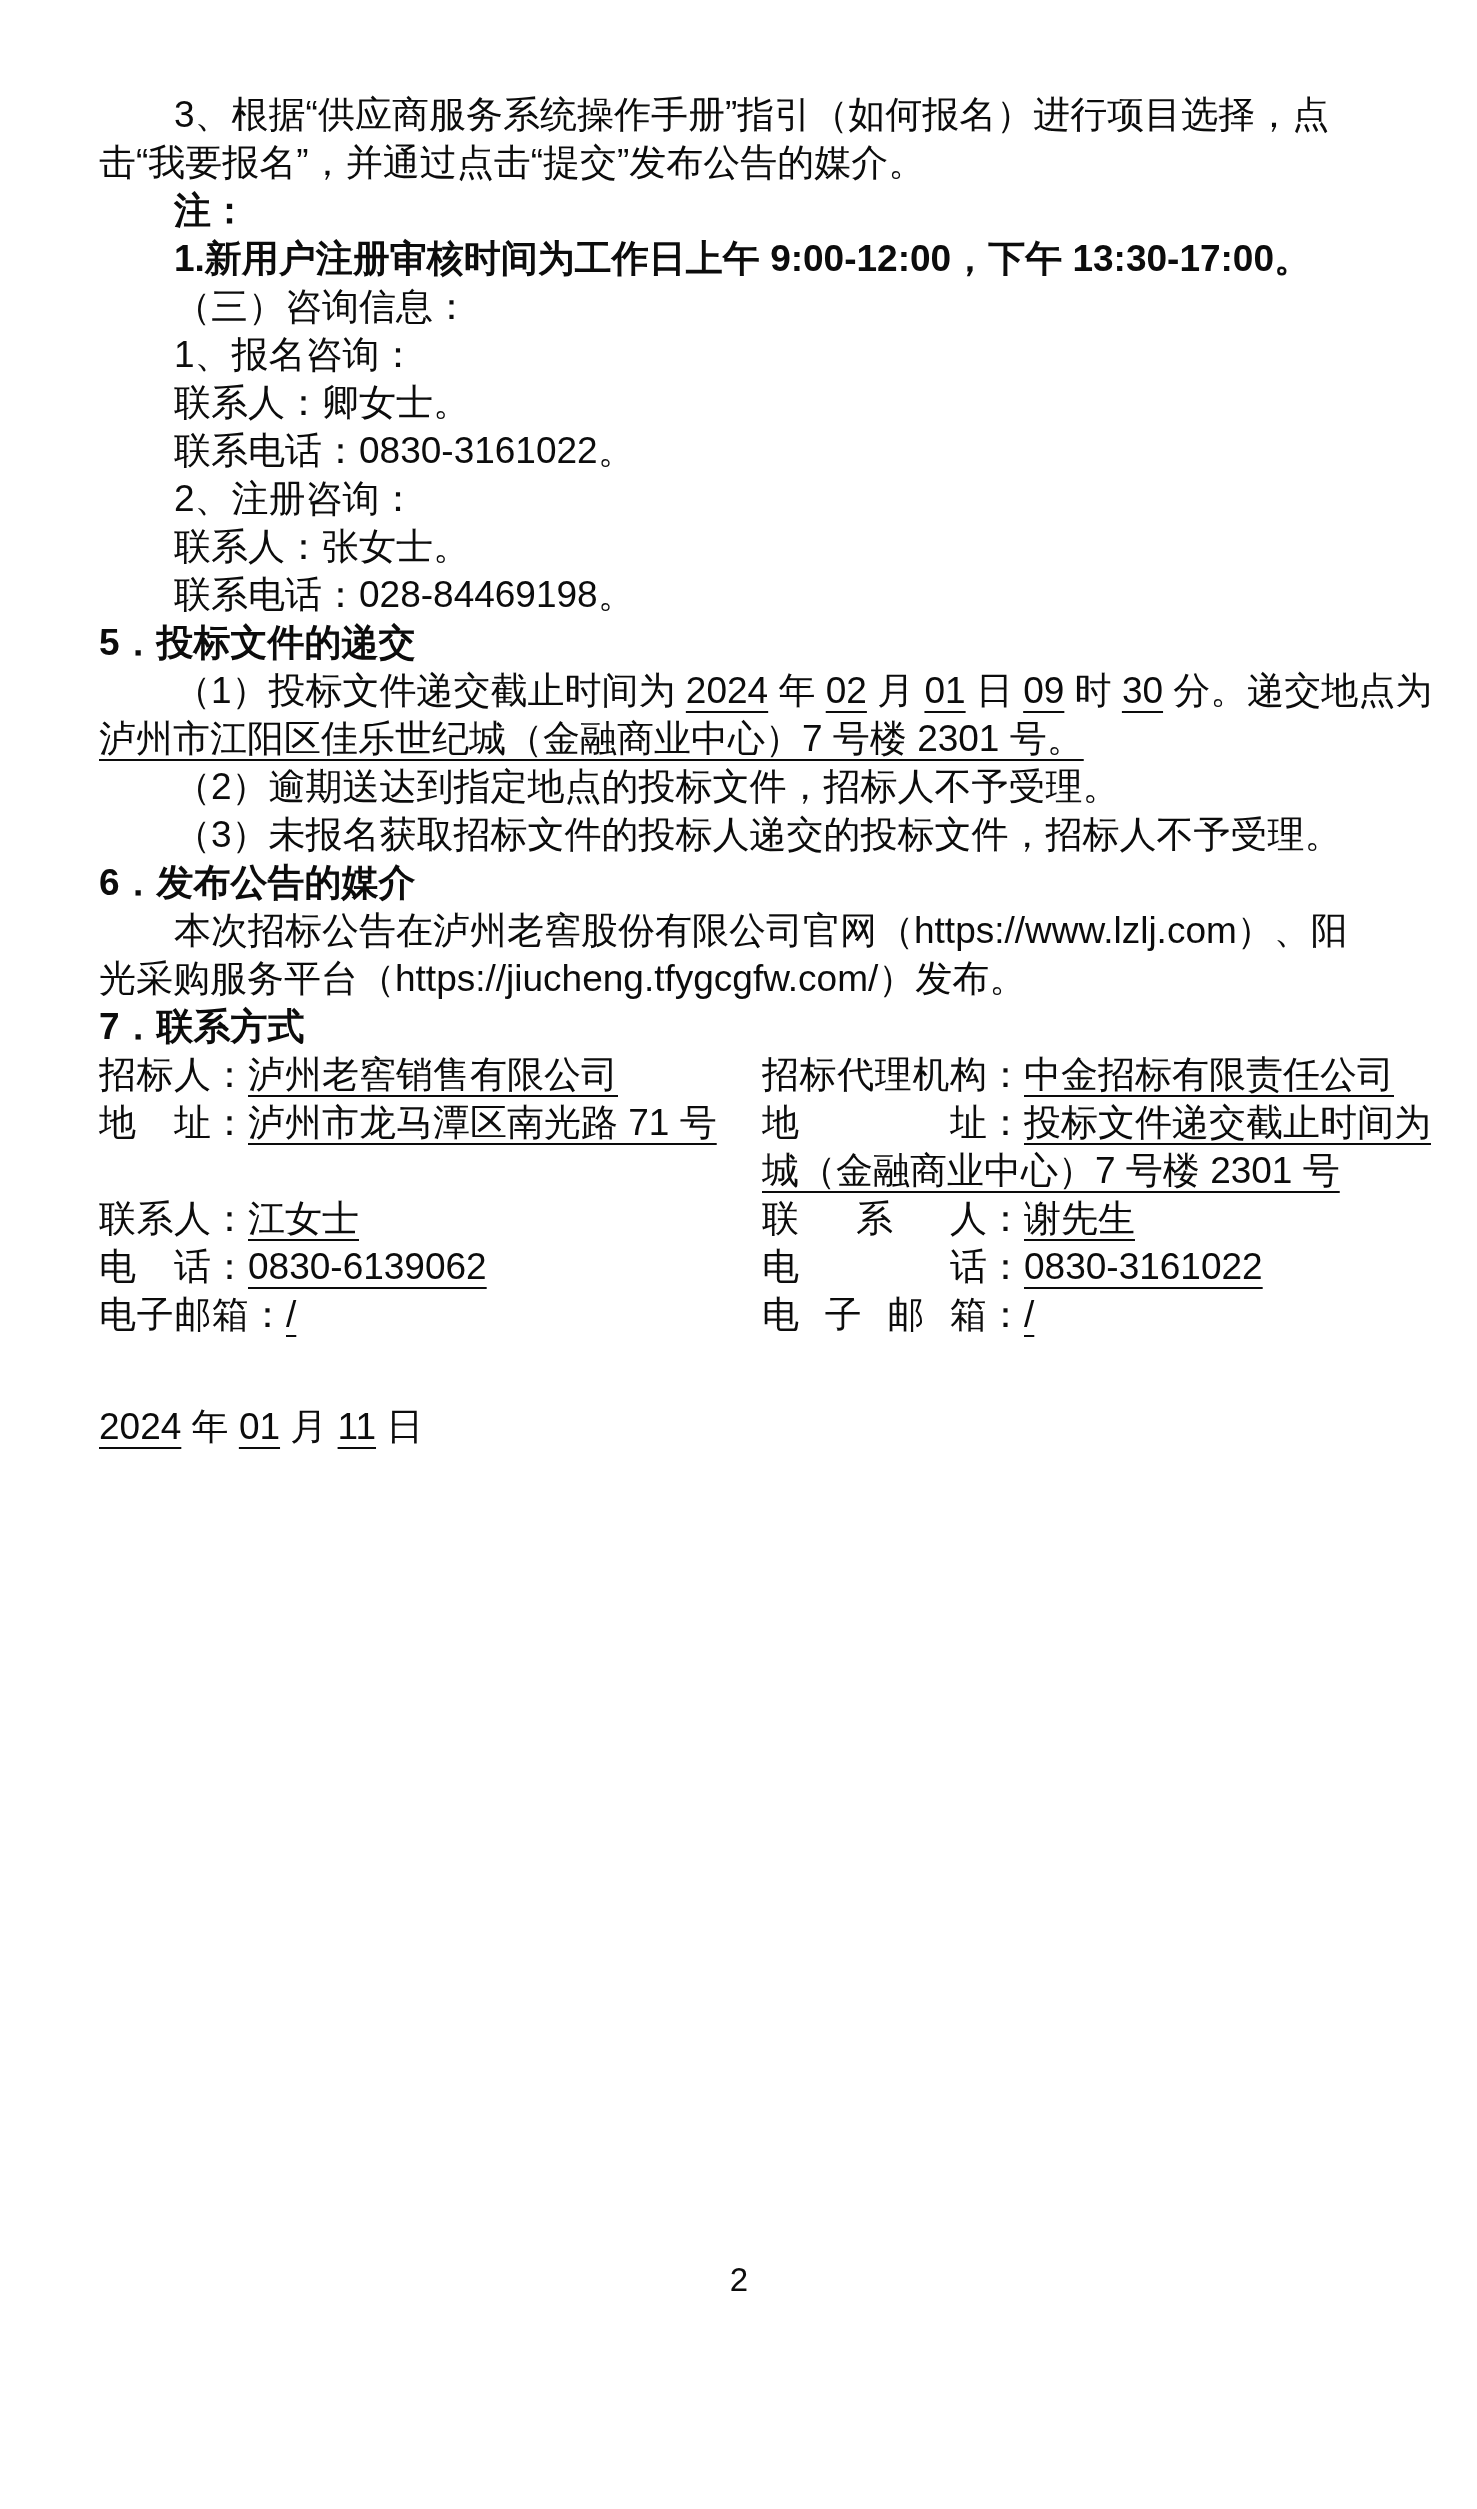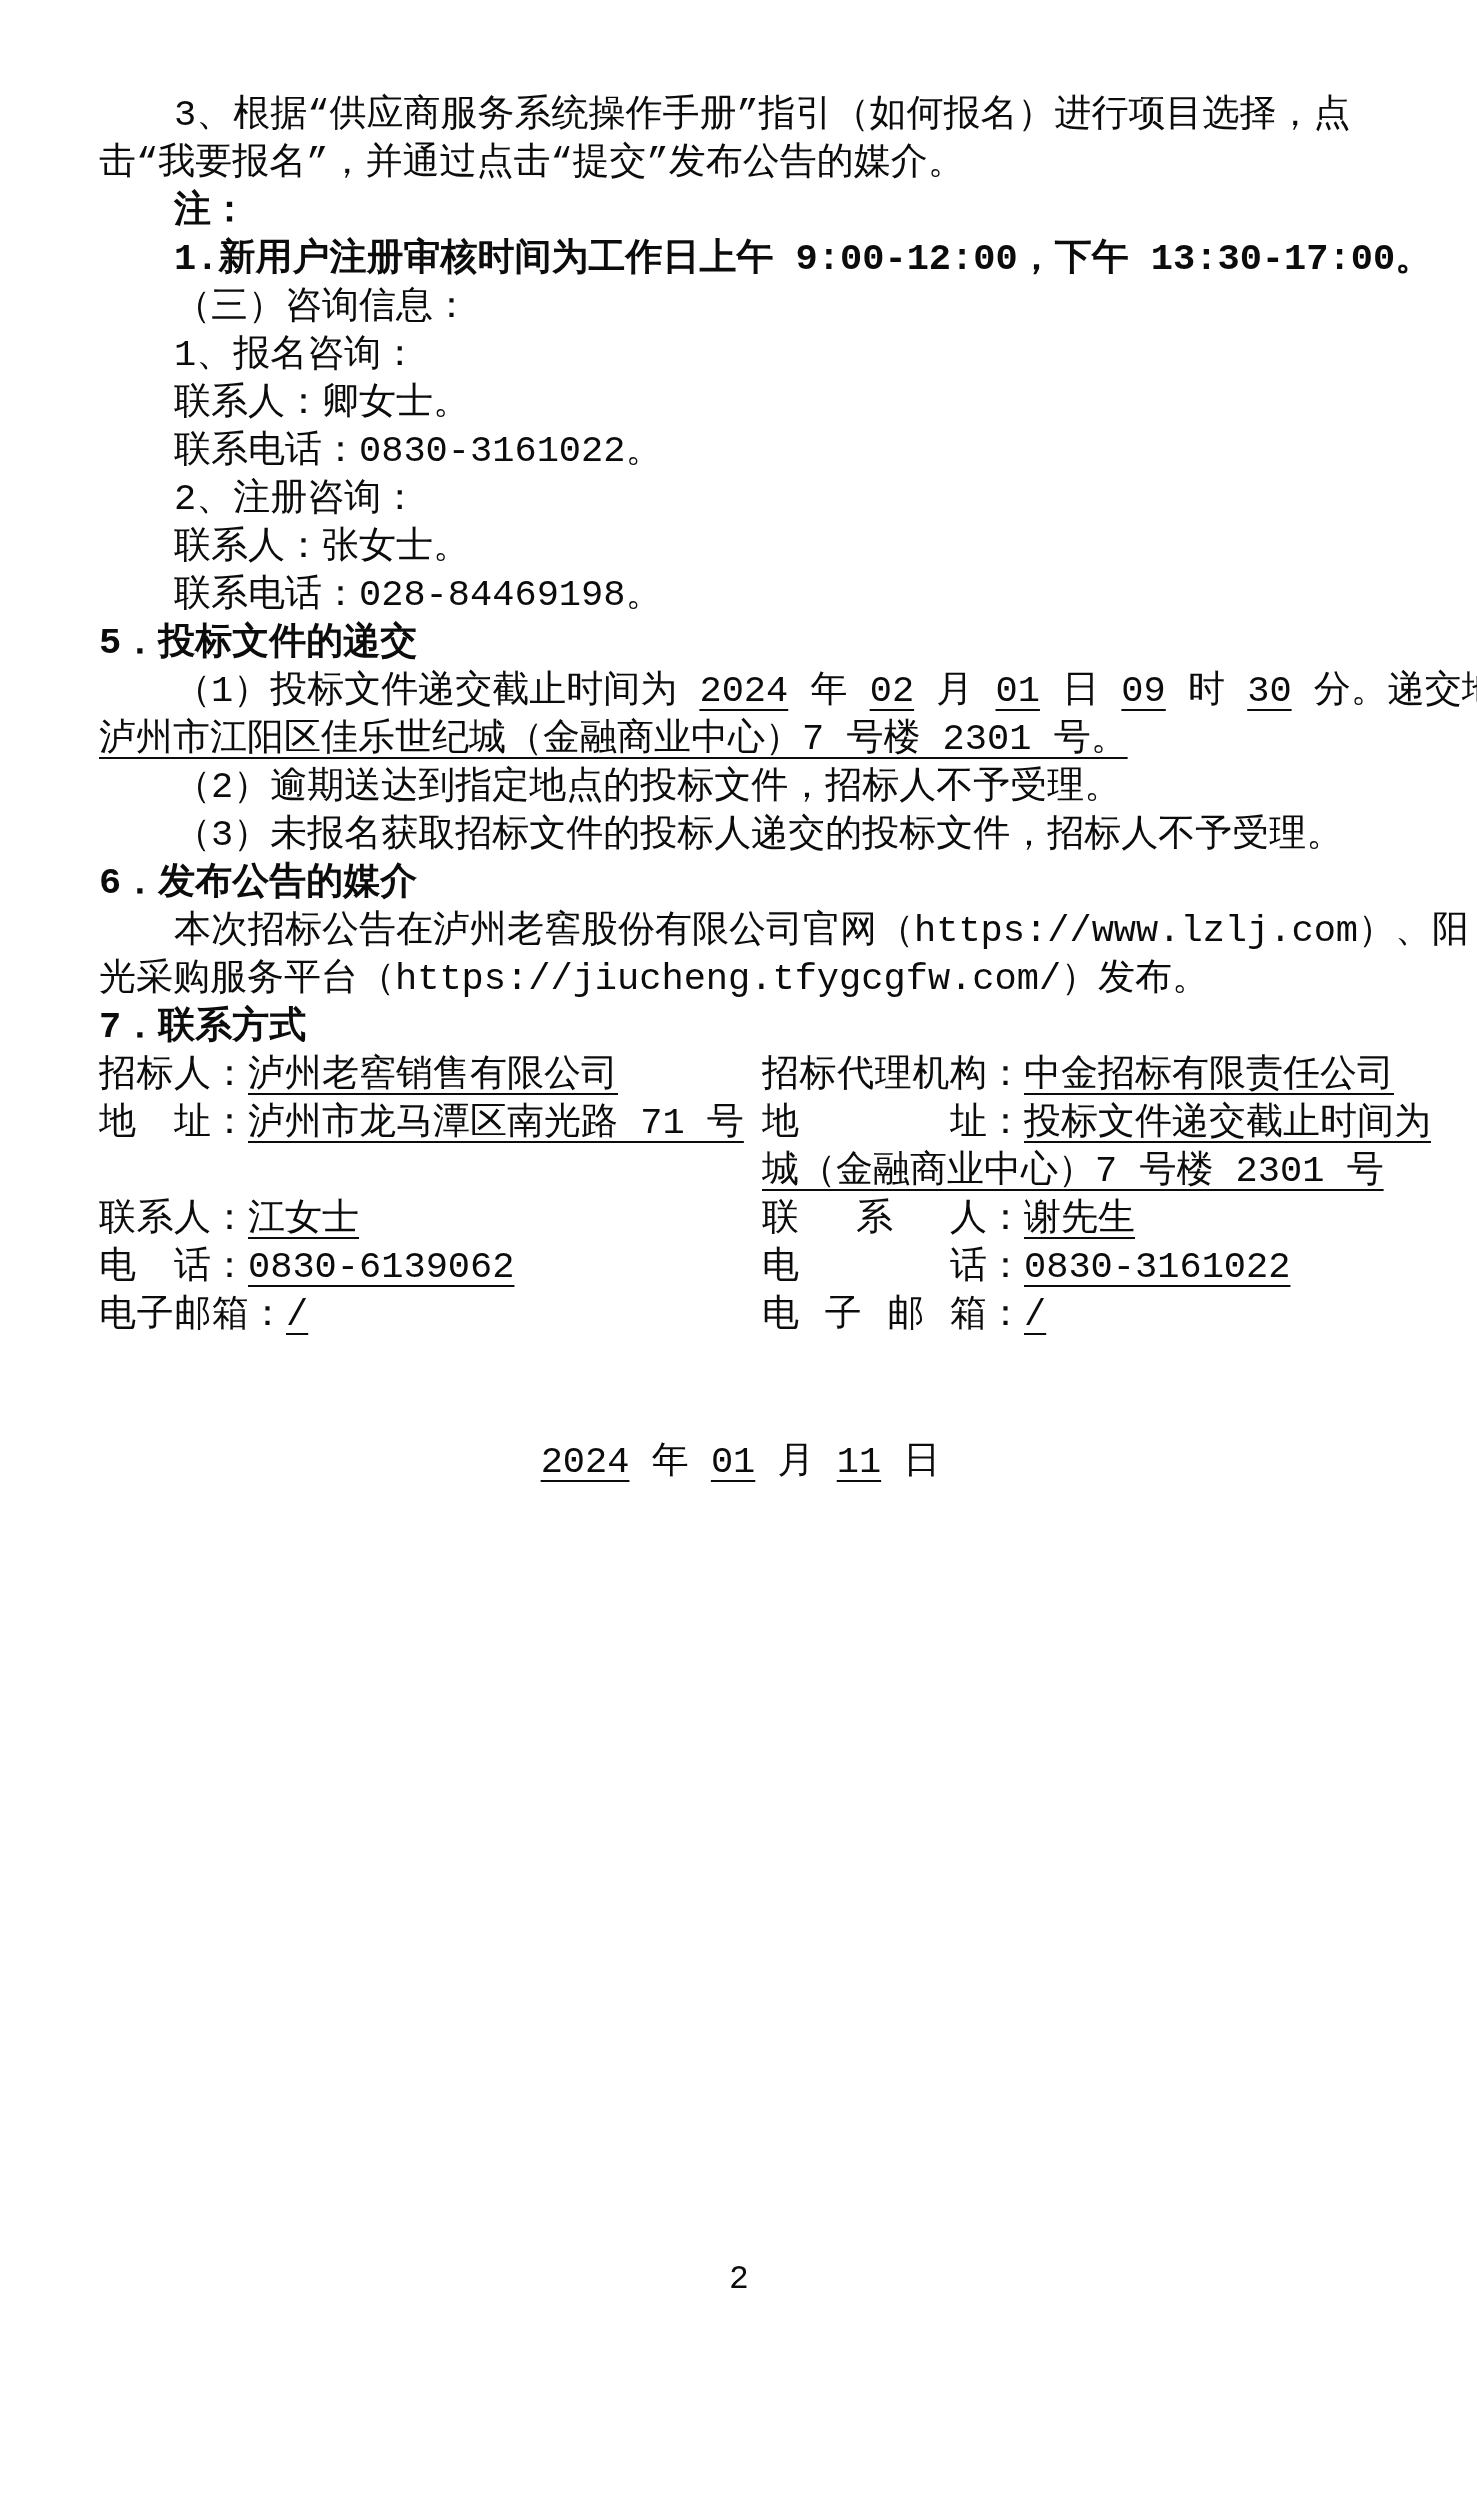--- a/index.html
+++ b/index.html
@@ -3,21 +3,21 @@
   <meta charset="utf-8">
   <style>
     html, body { margin: 0; padding: 0; background: #888; }
     .page {
       position: relative;
       width: 1478px;
       height: 2510px;
       margin: 0 auto;
       background: #ffffff;
       color: #0c0c0c;
-      font-family: Liberation Mono, monospace;
+      font-family: Liberation Sans, sans-serif;
       font-size: 37px;
       line-height: 48px;
       overflow: hidden;
     }
     .content {
       position: absolute;
       left: 99px;
       top: 91px;
       width: 1283px;
     }
@@ -30,22 +30,22 @@
       text-underline-offset: 7.9px;
     }
     .jl {
       display: inline-flex;
       justify-content: space-between;
     }
     .contact { display: flex; }
     .col-l { width: 663px; flex: none; }
     .col-r { flex: 1; min-width: 0; }
     .date {
-      margin-top: 99px;
-      text-align: center;
+      margin-top: 64px;
+      text-align: left;
       padding-right: 0px;
     }
     .pageno {
       position: absolute;
       top: 2260px;
       left: 0;
       width: 100%;
       text-align: center;
       font-size: 33px;
       line-height: 39px;

